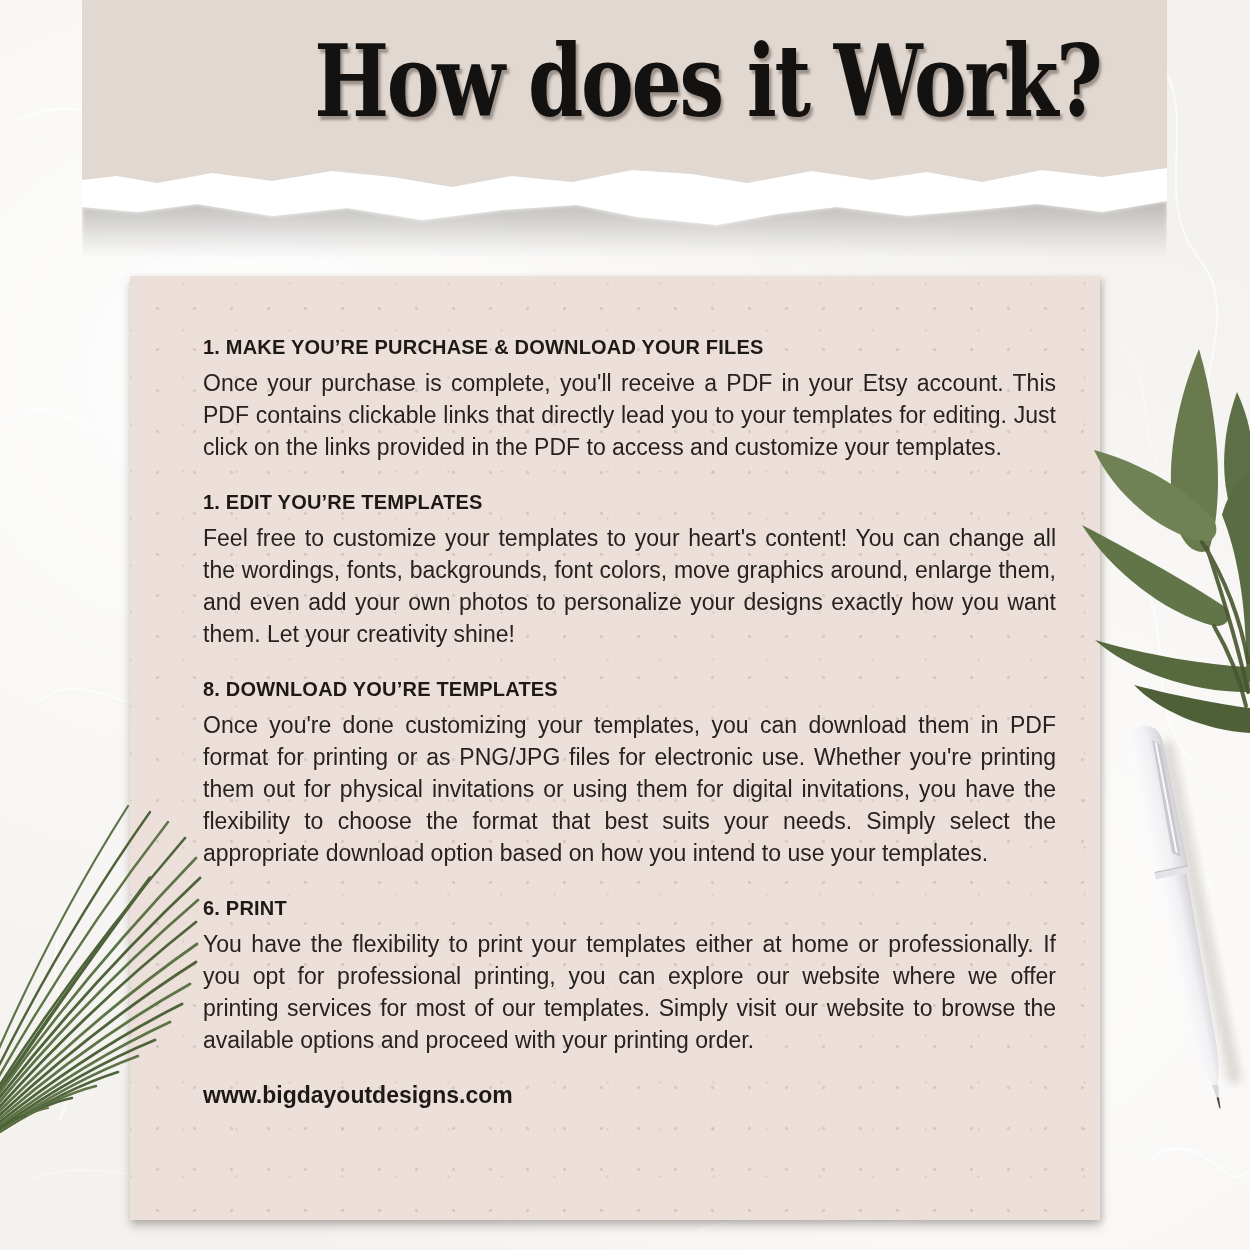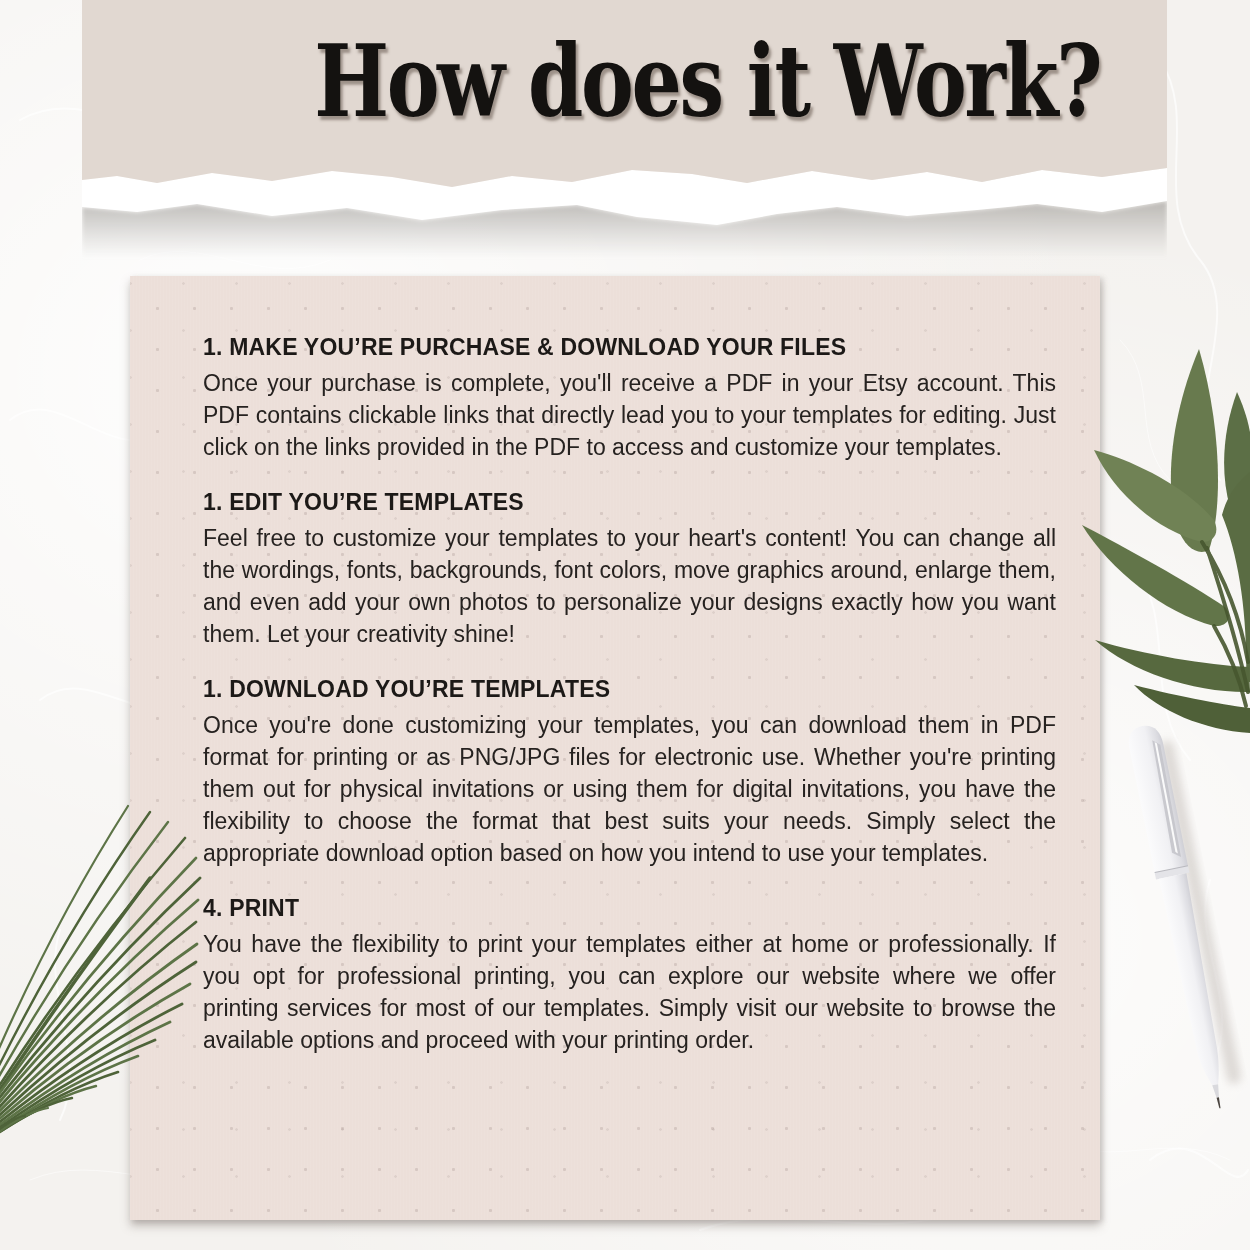--- a/index.html
+++ b/index.html
@@ -28,21 +28,21 @@
       background-color:#ecdfd9;
       background-image:
         radial-gradient(rgba(125,105,100,.20) 1.2px, rgba(125,105,100,0) 1.8px),
         radial-gradient(rgba(125,105,100,.13) 1.1px, rgba(125,105,100,0) 1.7px),
         repeating-linear-gradient(90deg, rgba(255,255,255,.05) 0 1px, rgba(0,0,0,0) 1px 3px);
       background-size:37px 41px,53px 47px,100% 100%;
       background-position:9px 12px,27px 31px,0 0;
       box-shadow:0 6px 9px rgba(115,105,100,.38),3px 2px 5px rgba(120,110,105,.22);}
   .card-inner{padding:57px 44px 0 73px;color:#262220;}
   .sec{margin:0 0 25px 0;}
-  .sec h3{margin:0 0 6px 0;font-size:23px;line-height:28px;font-weight:700;
+  .sec h3{margin:0 0 6px 0;font-size:20px;line-height:28px;font-weight:700;
       color:#1c1917;letter-spacing:.2px;}
   .sec p{margin:0;font-size:23px;line-height:32px;text-align:justify;}
   .site{margin:22px 0 0 0;font-size:23px;line-height:28px;font-weight:700;color:#1c1917;}
 
   .decor{position:absolute;}
 </style>
 </head>
 <body>
 
 <div class="stage">
@@ -102,29 +102,30 @@
         <h3>1. MAKE YOU’RE PURCHASE &amp; DOWNLOAD YOUR FILES</h3>
         <p>Once your purchase is complete, you'll receive a PDF in your Etsy account. This PDF contains clickable links that directly lead you to your templates for editing. Just click on the links provided in the PDF to access and customize your templates.</p>
       </div>
 
       <div class="sec">
         <h3>1. EDIT YOU’RE TEMPLATES</h3>
         <p>Feel free to customize your templates to your heart's content! You can change all the wordings, fonts, backgrounds, font colors, move graphics around, enlarge them, and even add your own photos to personalize your designs exactly how you want them. Let your creativity shine!</p>
       </div>
 
       <div class="sec">
-        <h3>1. DOWNLOAD YOU’RE TEMPLATES</h3>
+        <h3>8. DOWNLOAD YOU’RE TEMPLATES</h3>
         <p>Once you're done customizing your templates, you can download them in PDF format for printing or as PNG/JPG files for electronic use. Whether you're printing them out for physical invitations or using them for digital invitations, you have the flexibility to choose the format that best suits your needs. Simply select the appropriate download option based on how you intend to use your templates.</p>
       </div>
 
       <div class="sec">
-        <h3>4. PRINT</h3>
+        <h3>6. PRINT</h3>
         <p>You have the flexibility to print your templates either at home or professionally. If you opt for professional printing, you can explore our website where we offer printing services for most of our templates. Simply visit our website to browse the available options and proceed with your printing order.</p>
       </div>
 
+      <div class="site">www.bigdayoutdesigns.com</div>
     </div>
   </div>
 
   <svg class="decor" style="left:1055px;top:320px;" width="195" height="420" viewBox="1055 320 195 420">
     <g>
       <path d="M1199,349 C1174,408 1163,478 1177,527 C1185,548 1198,556 1209,550 C1224,505 1220,421 1199,349 Z" fill="#687a4e"></path>
       <path d="M1237,392 C1223,430 1220,472 1230,507 C1239,514 1247,511 1250,499 L1250,432 C1247,416 1242,403 1237,392 Z" fill="#5c6f46"></path>
       <path d="M1222,515 C1239,556 1248,618 1246,682 L1250,682 L1250,472 C1237,482 1227,496 1222,515 Z" fill="#5a6c43"></path>
       <path d="M1094,450 C1135,461 1186,487 1214,520 C1220,533 1214,542 1202,542 C1157,531 1114,493 1094,450 Z" fill="#708255"></path>
       <path d="M1082,525 C1128,549 1186,581 1225,607 C1233,617 1228,627 1214,626 C1164,613 1110,570 1082,525 Z" fill="#627549"></path>

